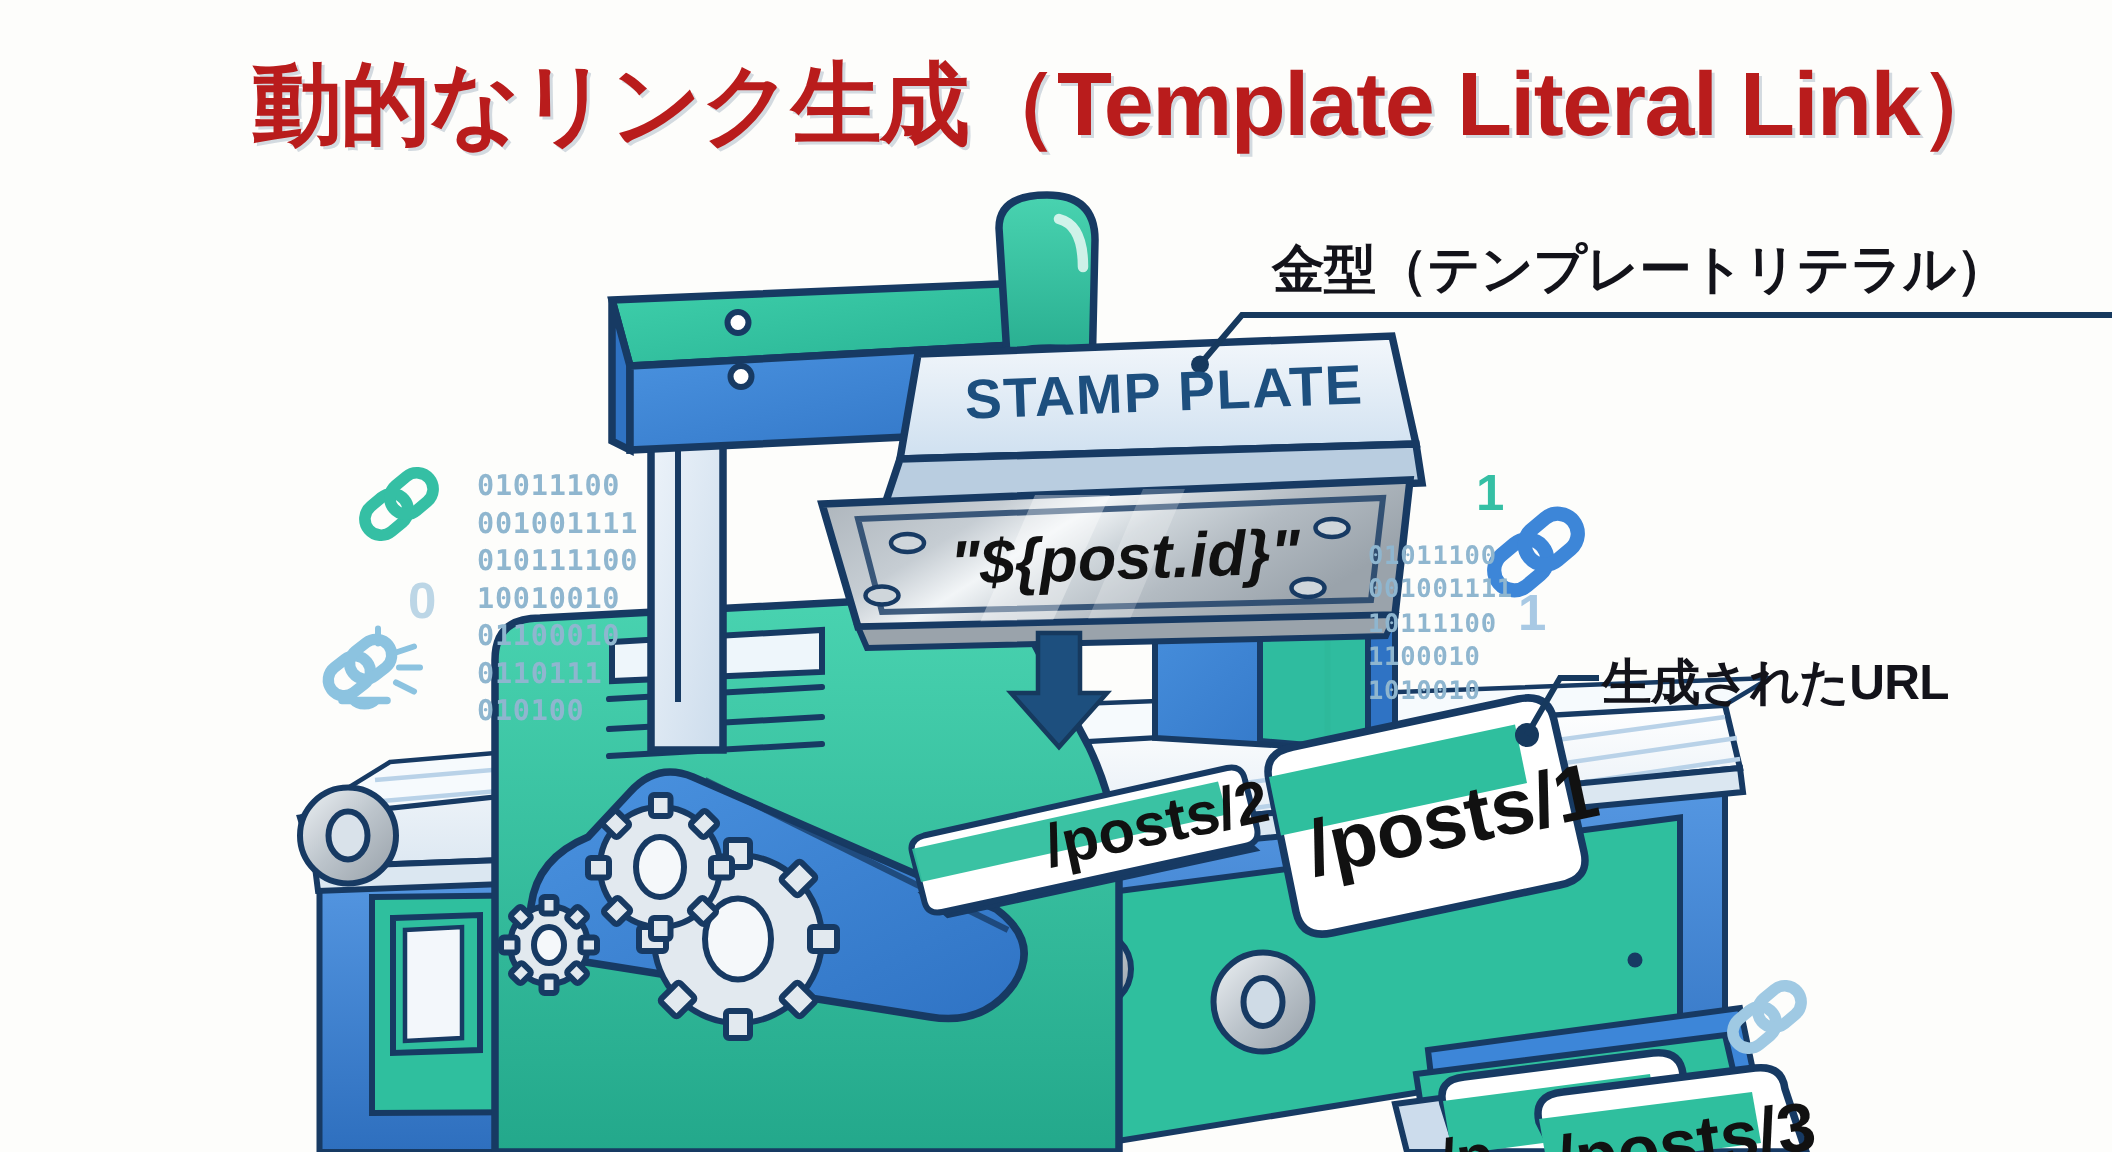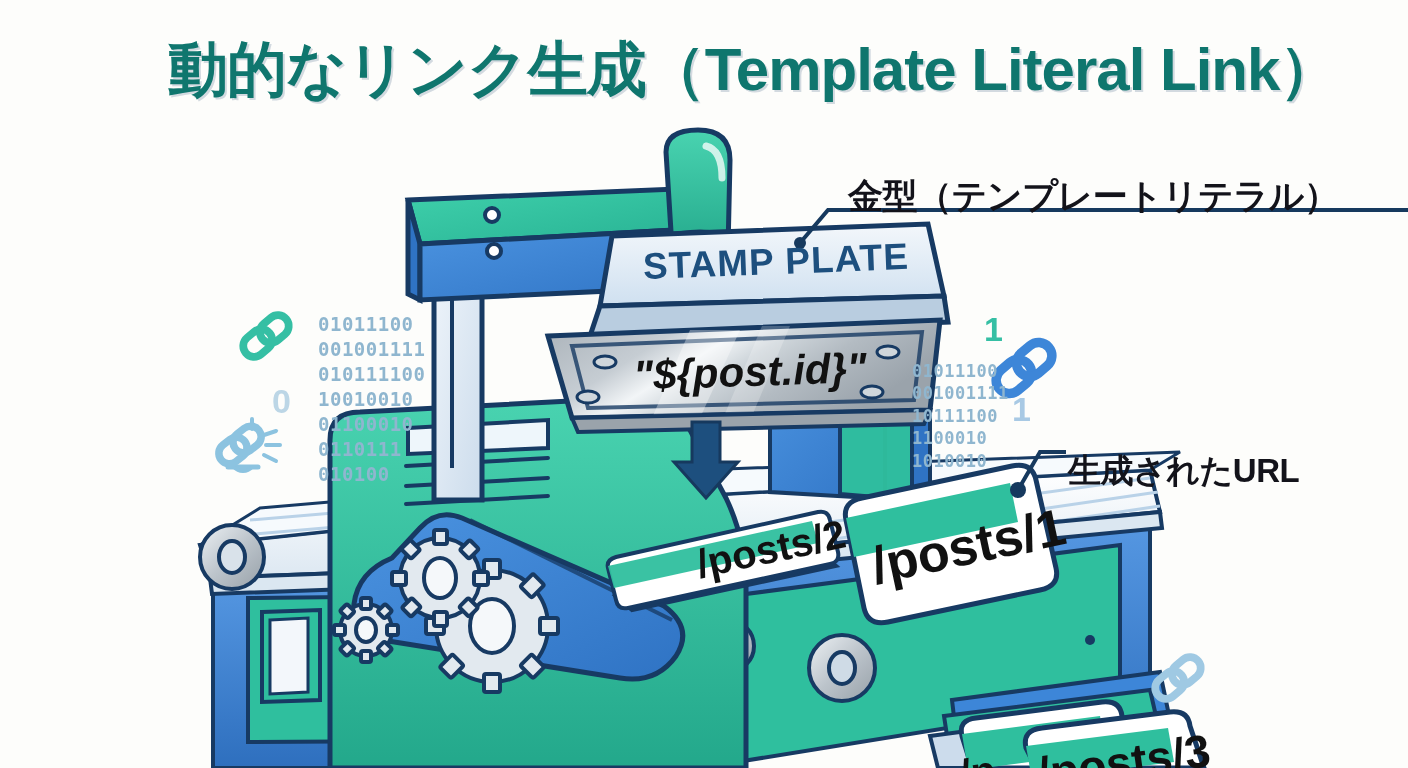--- a/index.html
+++ b/index.html
@@ -9,33 +9,32 @@
     font-family:"Liberation Sans","DejaVu Sans",sans-serif;
     position:relative;
   }
   #stage{position:absolute;inset:0;width:1408px;height:768px;}
   #artboard{position:absolute;inset:0;width:1408px;height:768px;}
 
   
   .title{
     position:absolute;left:168px;top:30px;
     font-size:60px;font-weight:bold;letter-spacing:-1px;
-    color:#0f766e;
+    color:#b91c1c;
     white-space:nowrap;
     text-shadow:2px 2px 0 rgba(160,175,190,.45);
   }
 
   
   .callout{
     position:absolute;
     color:#13131a;
     font-weight:bold;
     white-space:nowrap;
     line-height:1.12;
-    margin-top:16px;
   }
   #callout-mold{left:848px;top:160px;font-size:35px;letter-spacing:-.5px;}
   #callout-url{left:1068px;top:437px;font-size:33px;letter-spacing:-.5px;text-align:right;}
   #callout-url .l2{display:block;}
 
   
   .binary{
     position:absolute;
     font-family:"DejaVu Sans Mono","Liberation Mono",monospace;
     font-weight:bold;

